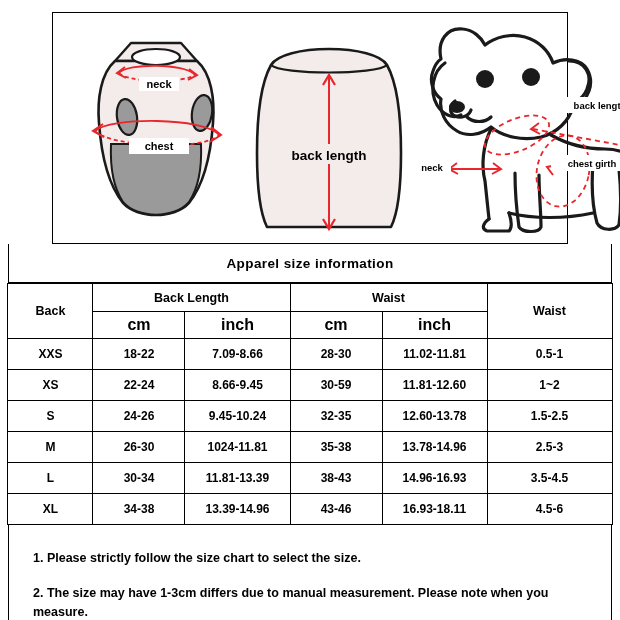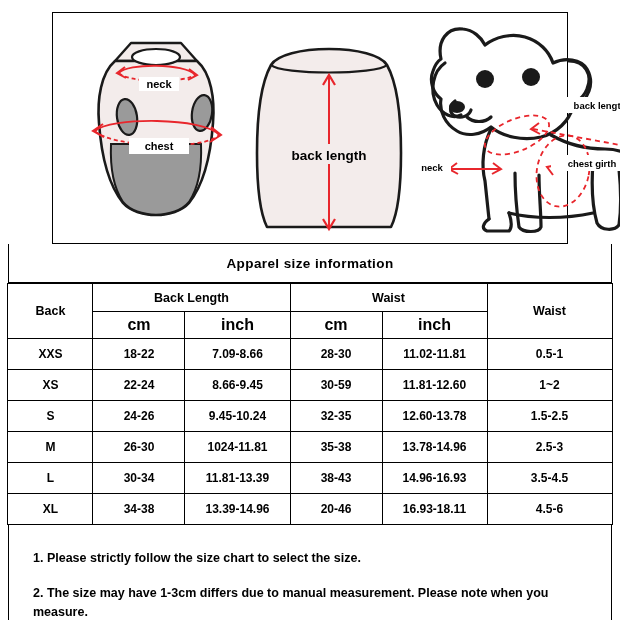--- a/index.html
+++ b/index.html
@@ -284,21 +284,21 @@
         <td>30-34</td>
         <td>11.81-13.39</td>
         <td>38-43</td>
         <td>14.96-16.93</td>
         <td>3.5-4.5</td>
       </tr>
       <tr>
         <td>XL</td>
         <td>34-38</td>
         <td>13.39-14.96</td>
-        <td>20-46</td>
+        <td>43-46</td>
         <td>16.93-18.11</td>
         <td>4.5-6</td>
       </tr>
     </tbody>
   </table>
 
   <div class="notes">
     <p>1. Please strictly follow the size chart  to select the size.</p>
     <p>2. The size may have 1-3cm differs due to manual measurement. Please note when you measure.</p>
   </div>

